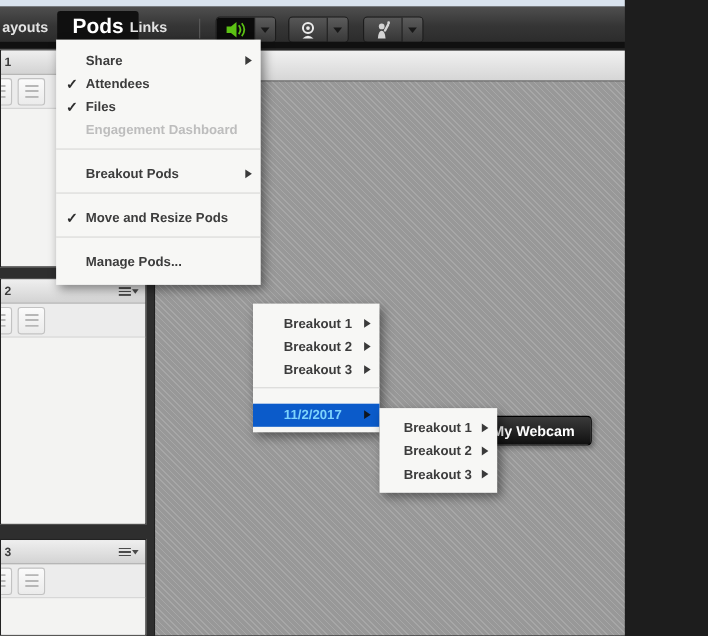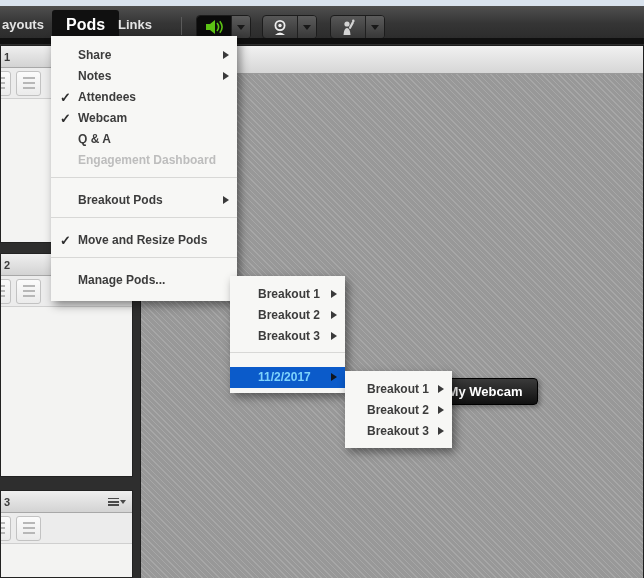--- a/index.html
+++ b/index.html
@@ -1,27 +1,27 @@
 <!DOCTYPE html>
 <html><head>
 <meta charset="utf-8">
 <style>
   html,body{margin:0;padding:0;background:#1d1d1d;}
   *{box-sizing:border-box;font-family:"Liberation Sans",sans-serif;}
-  #stage{position:relative;width:644px;height:578px;overflow:hidden;background:#2e2e2e;}
+  #stage{position:relative;width:568px;height:578px;overflow:hidden;background:#2e2e2e;}
 
   
   .window-strip{position:absolute;left:0;top:0;width:644px;height:6px;background:#d9e3ee;}
   .menubar{position:absolute;left:0;top:6px;width:644px;height:32px;
     background:linear-gradient(#4f4f4f,#353535 55%,#2c2c2c);}
   .menubar-shadow{position:absolute;left:0;top:38px;width:644px;height:6px;background:#101010;}
   .mb-label{position:absolute;top:8px;height:22px;line-height:22px;color:#e3e3e3;
     font-size:13px;font-weight:700;}
   .mb-pods{position:absolute;left:52px;top:4px;height:32px;line-height:30px;padding:0 14px;
-    background:#101010;color:#fff;font-size:16px;font-weight:700;border-radius:3px 3px 0 0;}
+    background:#101010;color:#fff;font-size:19px;font-weight:700;border-radius:3px 3px 0 0;}
   .mb-divider{position:absolute;left:181px;top:11px;width:1px;height:18px;background:#5a5a5a;}
   .btn-group{position:absolute;top:9px;height:24px;display:flex;border:1px solid #1c1c1c;
     border-radius:4px;overflow:hidden;background:linear-gradient(#575757,#353535);}
   .btn-main{width:34px;display:flex;align-items:center;justify-content:center;}
   .btn-main.black{background:#0b0b0b;}
   .btn-arrow{width:19px;border-left:1px solid #202020;display:flex;align-items:center;justify-content:center;
     background:linear-gradient(#5c5c5c,#383838);}
   .caret-down{width:0;height:0;border-left:4px solid transparent;border-right:4px solid transparent;
     border-top:5px solid #181818;}
 
@@ -197,30 +197,25 @@
     <div class="main-header"></div>
     <div class="main-body"></div>
   </div>
   <div class="webcam-btn">My Webcam</div>
 
   <div class="menu menu-main">
     <div class="mi">
       <span>Share</span>
       <span class="ar"></span></div>
     <div class="mi">
-      <span>Notes</span>
-      <span class="ar"></span></div>
-    <div class="mi">
       <span class="chk">✓</span>
       <span>Attendees</span></div>
     <div class="mi">
       <span class="chk">✓</span>
-      <span>Webcam</span></div>
-    <div class="mi">
-      <span>Q &amp; A</span></div>
+      <span>Files</span></div>
     <div class="mi disabled">
       <span>Engagement Dashboard</span></div>
     <div class="msep"></div>
     <div class="mi">
       <span>Breakout Pods</span>
       <span class="ar"></span></div>
     <div class="msep"></div>
     <div class="mi">
       <span class="chk">✓</span>
       <span>Move and Resize Pods</span></div>

